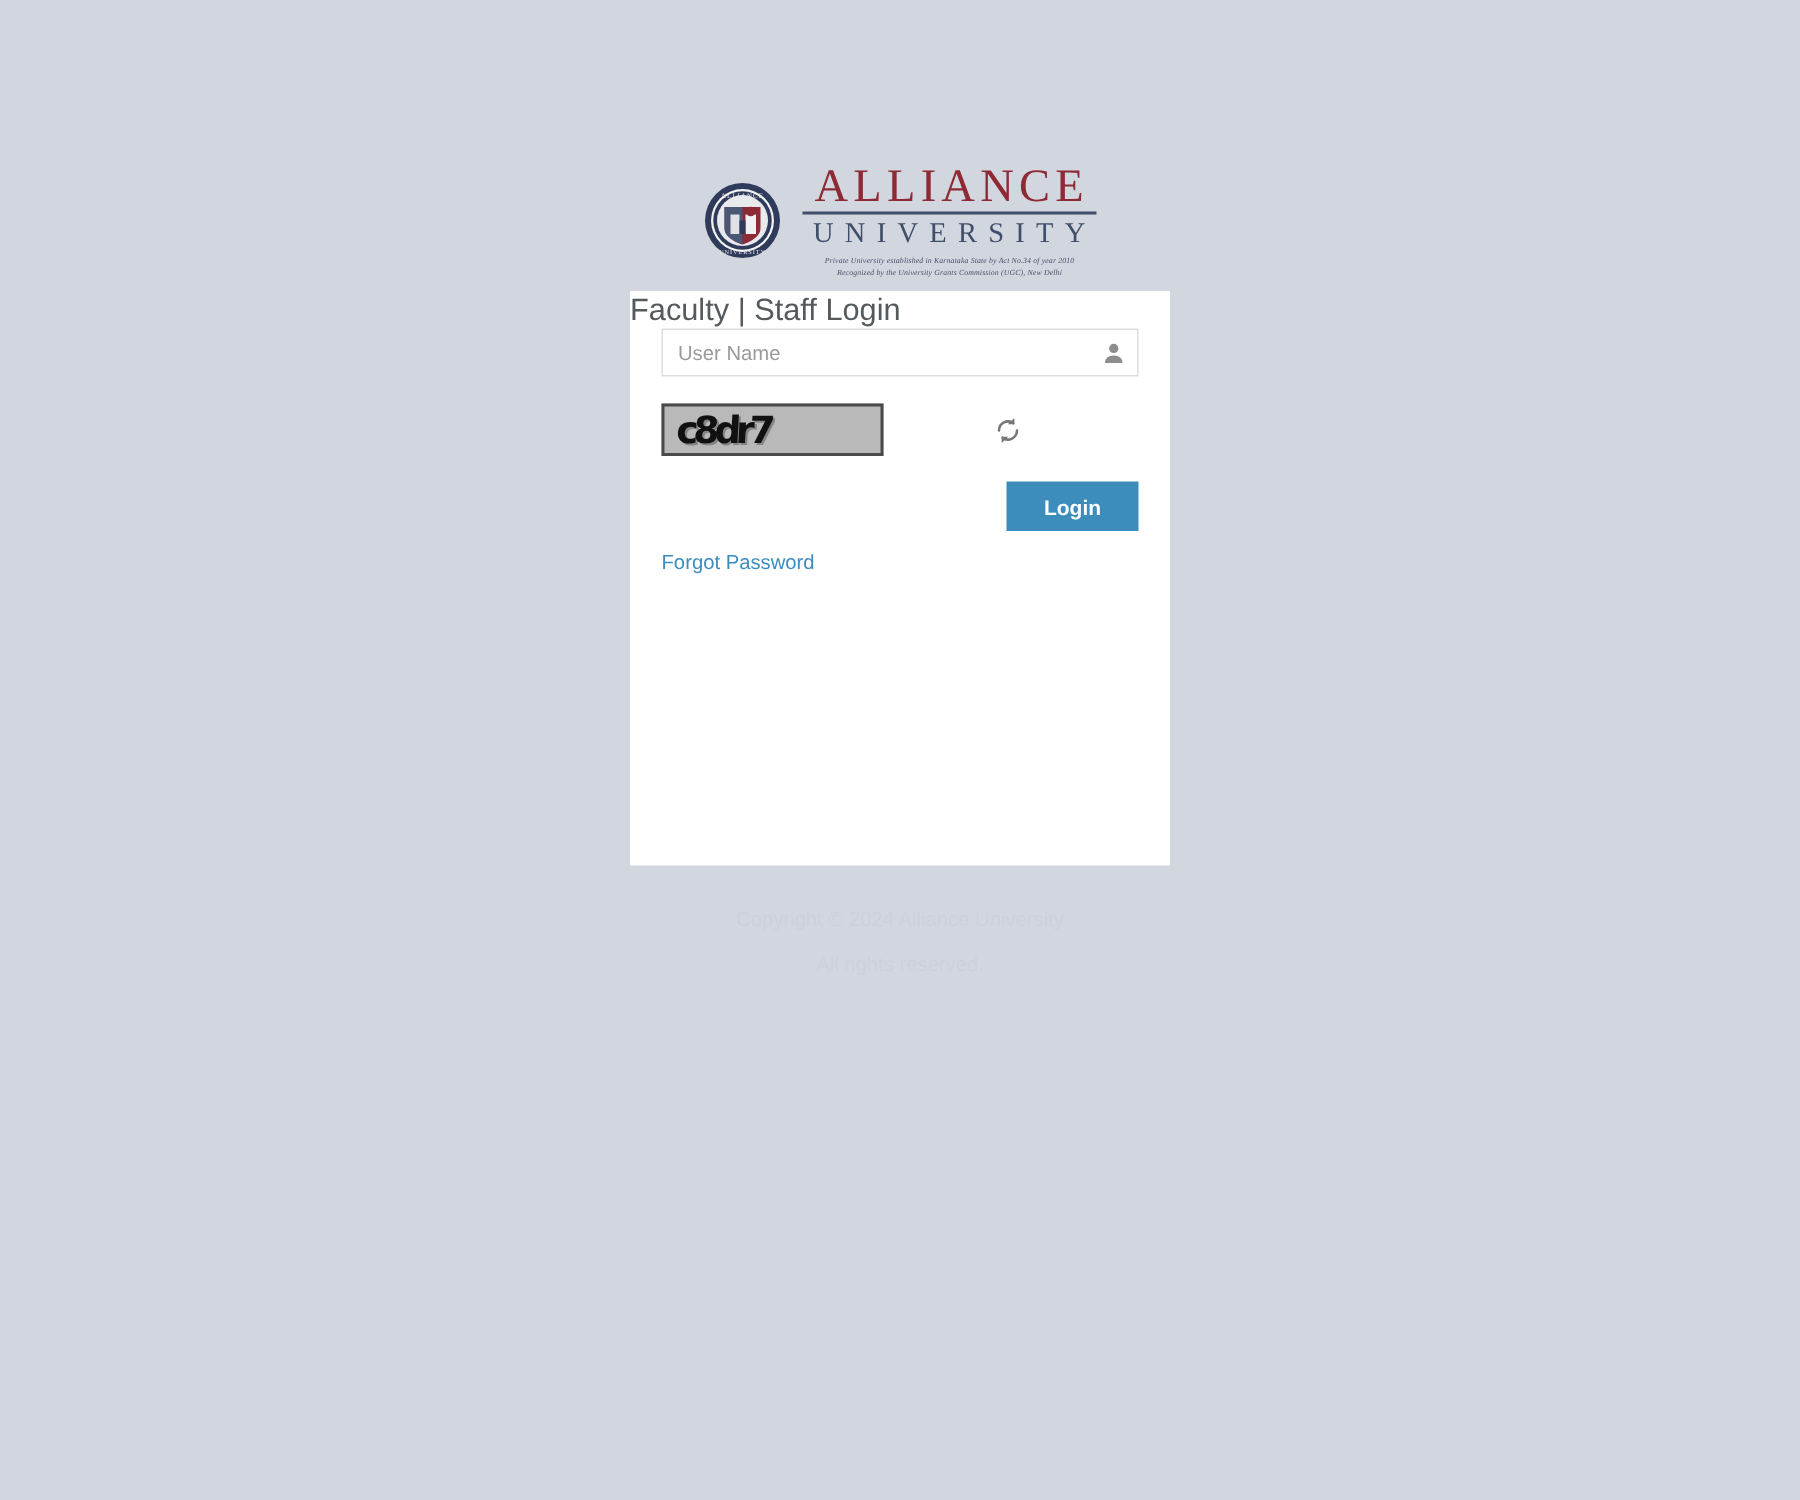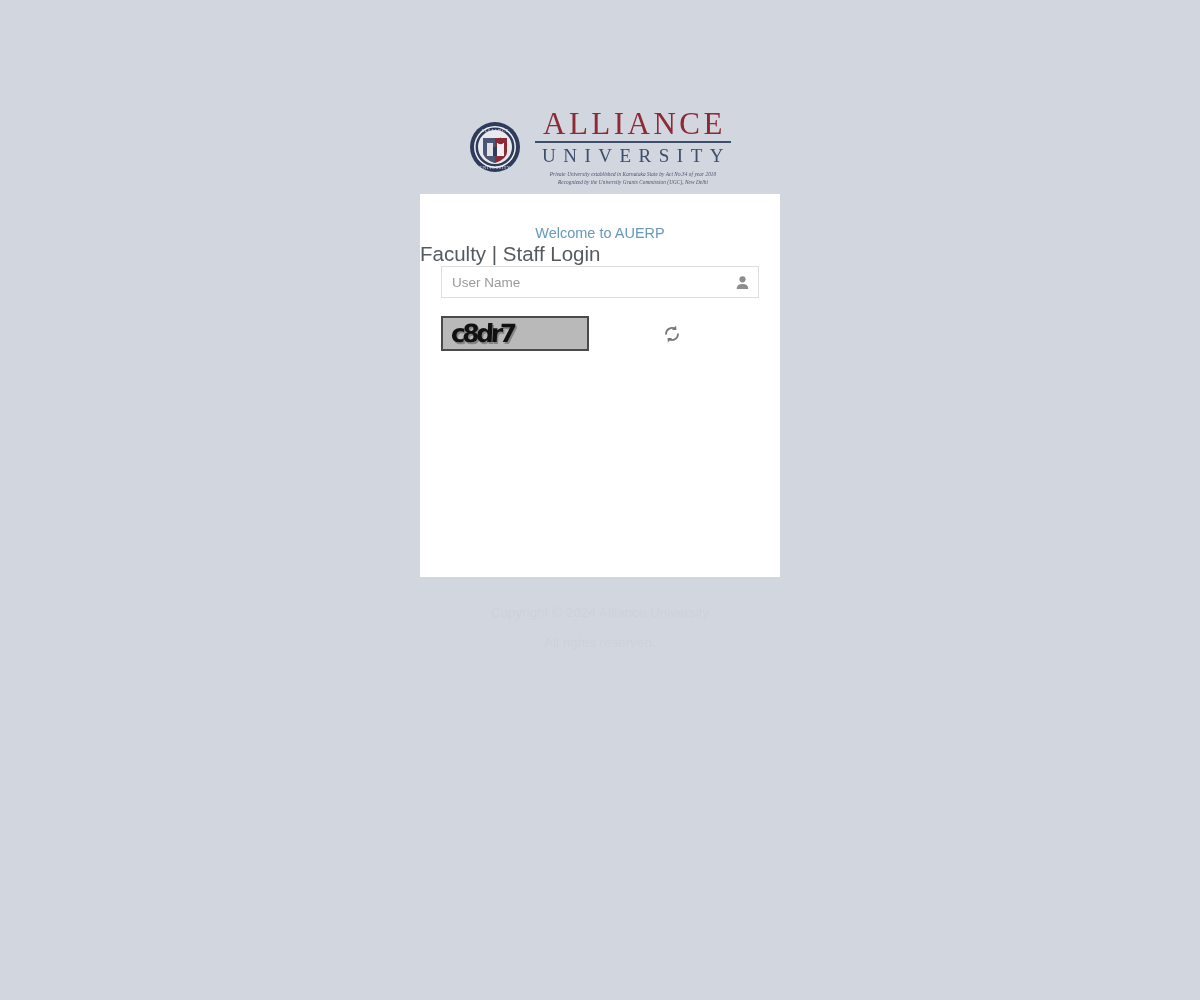--- a/index.html
+++ b/index.html
@@ -249,21 +249,20 @@
           <div>Private University established in Karnataka State by Act No.34 of year 2010</div>
           <div>Recognized by the University Grants Commission (UGC), New Delhi</div>
         </div>
       </div>
 
     </div>
   </div>
 
   <div class="card">
 
-    <div class="welcome">Welcome to AUERP</div>
 
     <div class="login-title">Faculty | Staff Login</div>
 
     <div class="field-wrap row-username">
       <input class="field" type="text" placeholder="User Name" style="">
       <span class="field-icon">
         <svg viewBox="0 0 16 16" width="15" height="15">
           <circle cx="8" cy="4.6" r="3.3" fill="#8d8d8d"></circle>
           <path d="M1.8 15 q0 -5.4 6.2 -5.4 q6.2 0 6.2 5.4 z" fill="#8d8d8d"></path>
         </svg>
@@ -279,21 +278,27 @@
         <svg viewBox="0 0 22 22" width="22" height="22">
           <path d="M5 11 a6 6 0 0 1 9.6 -4.8" fill="none" stroke="#777" stroke-width="1.7" stroke-linecap="round"></path>
           <path d="M17 11 a6 6 0 0 1 -9.6 4.8" fill="none" stroke="#777" stroke-width="1.7" stroke-linecap="round"></path>
           <path d="M15.2 2.6 L15.2 6.9 L10.9 6.9 Z" fill="#777"></path>
           <path d="M6.8 19.4 L6.8 15.1 L11.1 15.1 Z" fill="#777"></path>
         </svg>
       </span>
     </div>
 
 
-
+    <div class="actions">
+      <button class="login-btn">Login</button>
+    </div>
+
+    <div class="forgot-row">
+      <a class="forgot-link" href="#">Forgot Password</a>
+    </div>
 
   </div>
 
   <div class="footer">
     <div>Copyright © 2024 Alliance University</div>
     <div>All rights reserved.</div>
   </div>
 
 </div>
 

